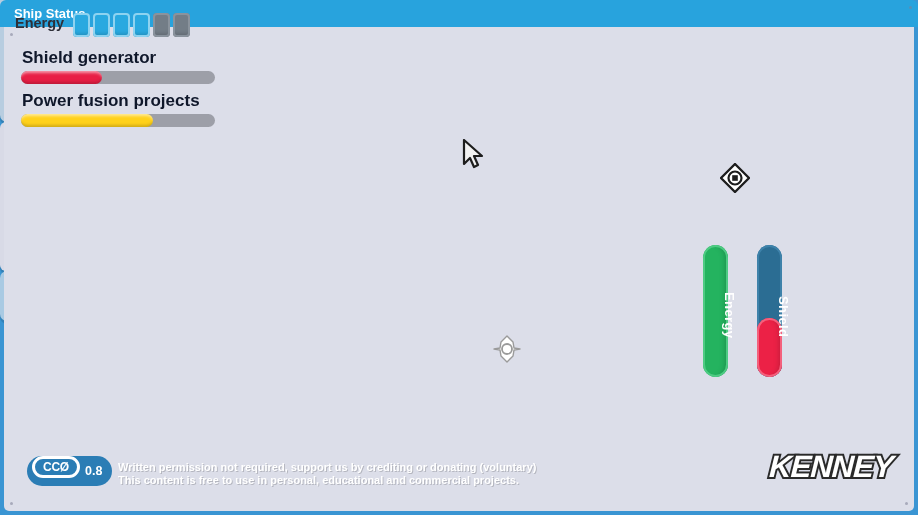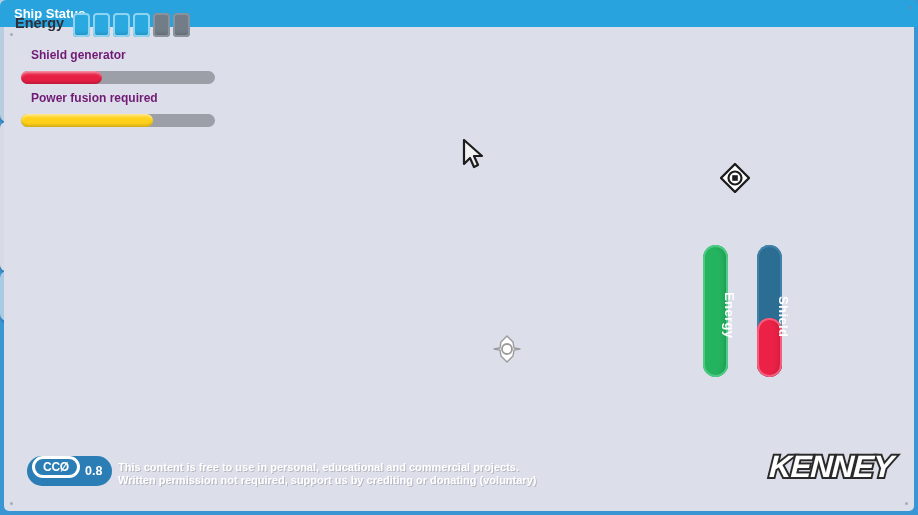--- a/index.html
+++ b/index.html
@@ -182,23 +182,23 @@
     padding-left: 14px;
   }
   .ship-body {
     position: absolute;
     left: 4px; right: 4px; top: 27px; bottom: 4px;
     background: #dcdee9;
     border-radius: 0 0 5px 5px;
   }
   .bar-label {
     position: absolute;
-    left: 27px;
-    color: #701a75;
-    font-size: 12px;
+    left: 18px;
+    color: #0f172a;
+    font-size: 17px;
     font-weight: bold;
   }
   .bar-track {
     position: absolute;
     left: 17px;
     width: 194px; height: 13px;
     background: #9d9fa8;
     border-radius: 7px;
   }
   .bar-fill {
@@ -460,21 +460,21 @@
     <div class="ship-body">
       <span class="rivet rv-tl"></span>
       <span class="rivet rv-bl"></span>
       <span class="rivet rv-br"></span>
 
       <div class="bar-label" style="top:21px;">Shield generator</div>
       <div class="bar-track" style="top:44px;">
         <div class="bar-fill fill-red" id="fill-shield" style="width: 42%;"></div>
       </div>
 
-      <div class="bar-label" style="top:64px;">Power fusion required</div>
+      <div class="bar-label" style="top:64px;">Power fusion projects</div>
       <div class="bar-track" style="top:87px;">
         <div class="bar-fill fill-yellow" id="fill-power" style="width: 68%;"></div>
       </div>
     </div>
   </div>
 
   <div id="energy-panel">
     <span class="rivet rv-tr"></span>
     <div class="energy-label">Energy</div>
     <div class="seg-wrap" id="energy-segments">
@@ -515,19 +515,19 @@
       <circle cx="14" cy="14" r="5" fill="none" stroke="#9a9a9a" stroke-width="1.8"></circle>
     </svg>
   </div>
 
   <div id="cc-badge">
     <div class="cc-ring">CCØ</div>
     <div class="cc-ver">0.8</div>
   </div>
 
   <div id="license-text">
+    <div>Written permission not required, support us by crediting or donating (voluntary)</div>
     <div>This content is free to use in personal, educational and commercial projects.</div>
-    <div>Written permission not required, support us by crediting or donating (voluntary)</div>
   </div>
 
   <div id="kenney-logo">KENNEY</div>
 
 </div>
 
 </body></html>

